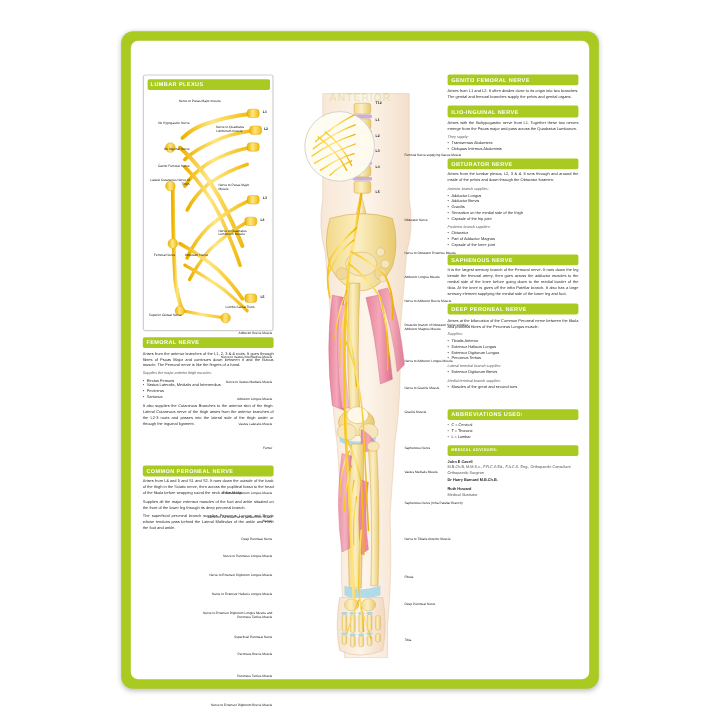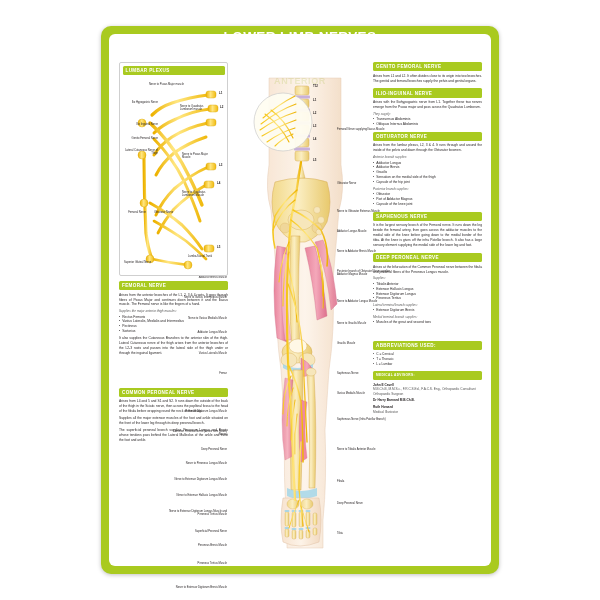--- a/index.html
+++ b/index.html
@@ -29,21 +29,20 @@
   #abbr li,#adv div{font-size:3.2px;line-height:1.45;}
   .advname{font-weight:bold;font-size:3.3px;color:#231f20;}
   .advrole{font-size:2.9px;color:#555;}
 </style>
 </head>
 <body>
 
 <div id="poster">
   <div id="inner"></div>
 
-  <div id="title">LOWER LIMB NERVES</div>
   <div id="anterior">ANTERIOR</div>
 
   <div class="fig">
     <svg width="140" height="490" viewBox="0 0 140 490">
       <defs>
         <linearGradient id="bone" x1="0" y1="0" x2="1" y2="0">
           <stop offset="0" stop-color="#f2d98a"></stop>
             <stop offset=".45" stop-color="#fbeec2"></stop>
             <stop offset="1" stop-color="#e8c96d"></stop>
         </linearGradient>

